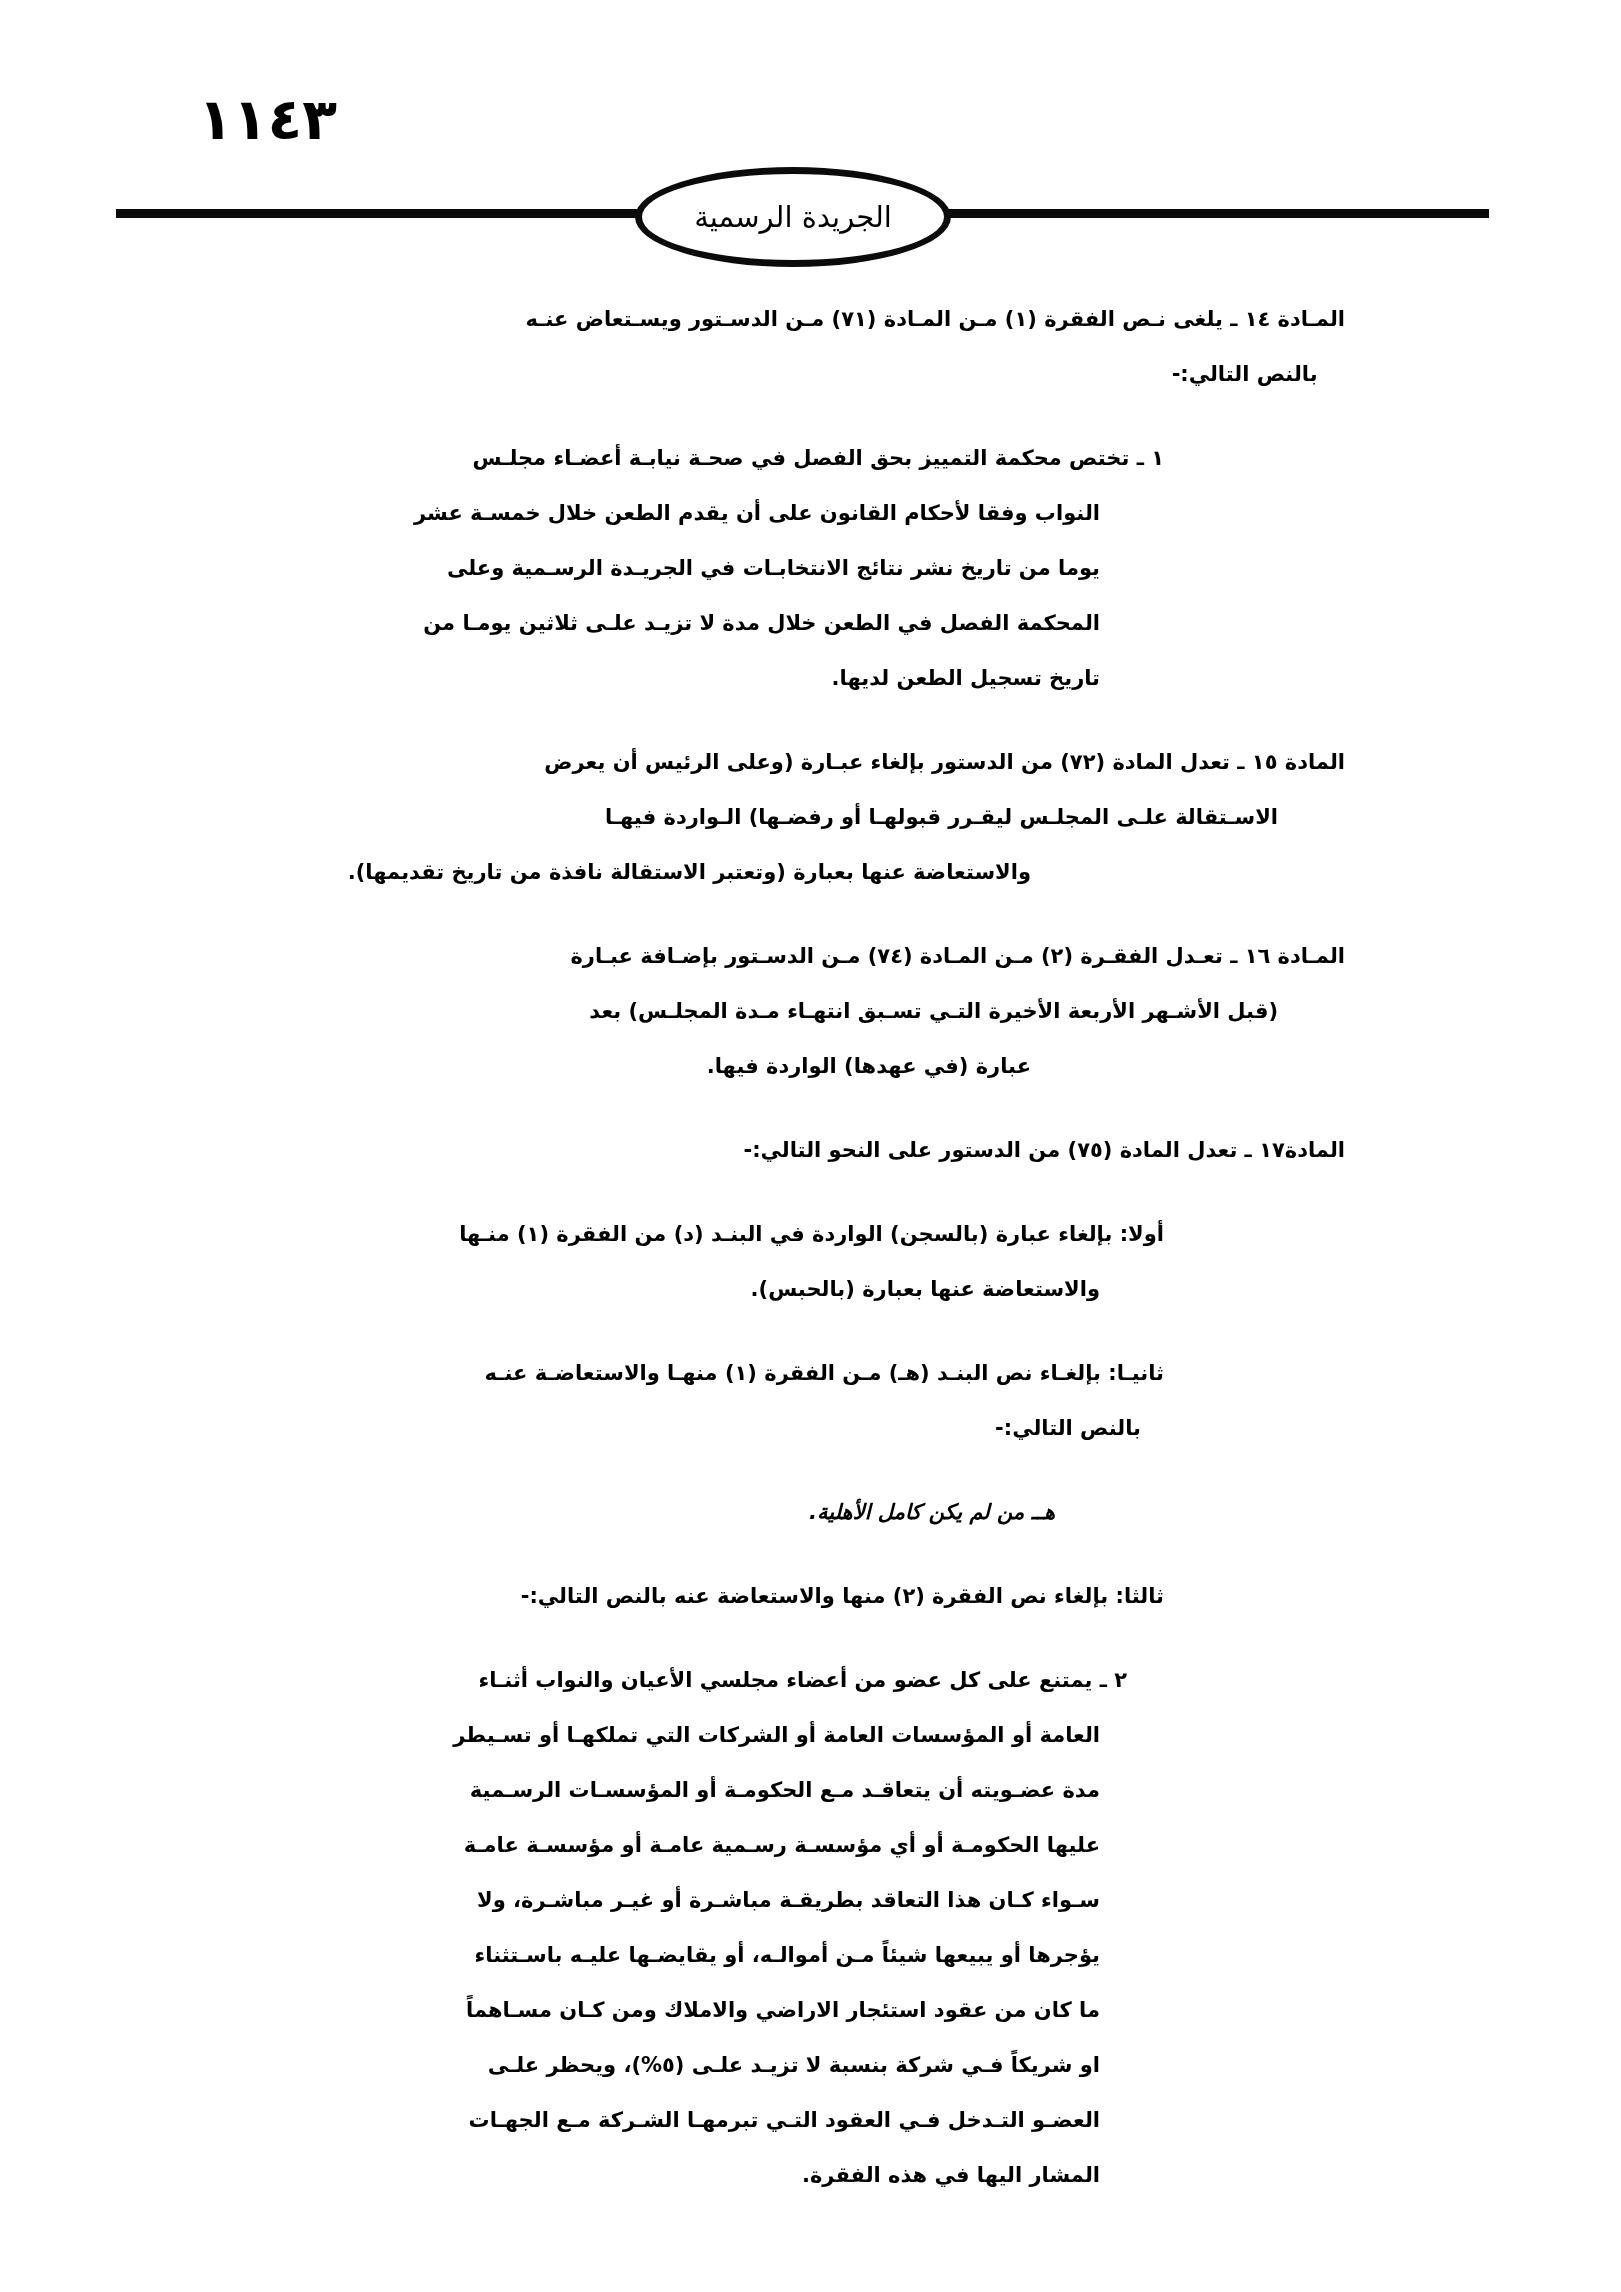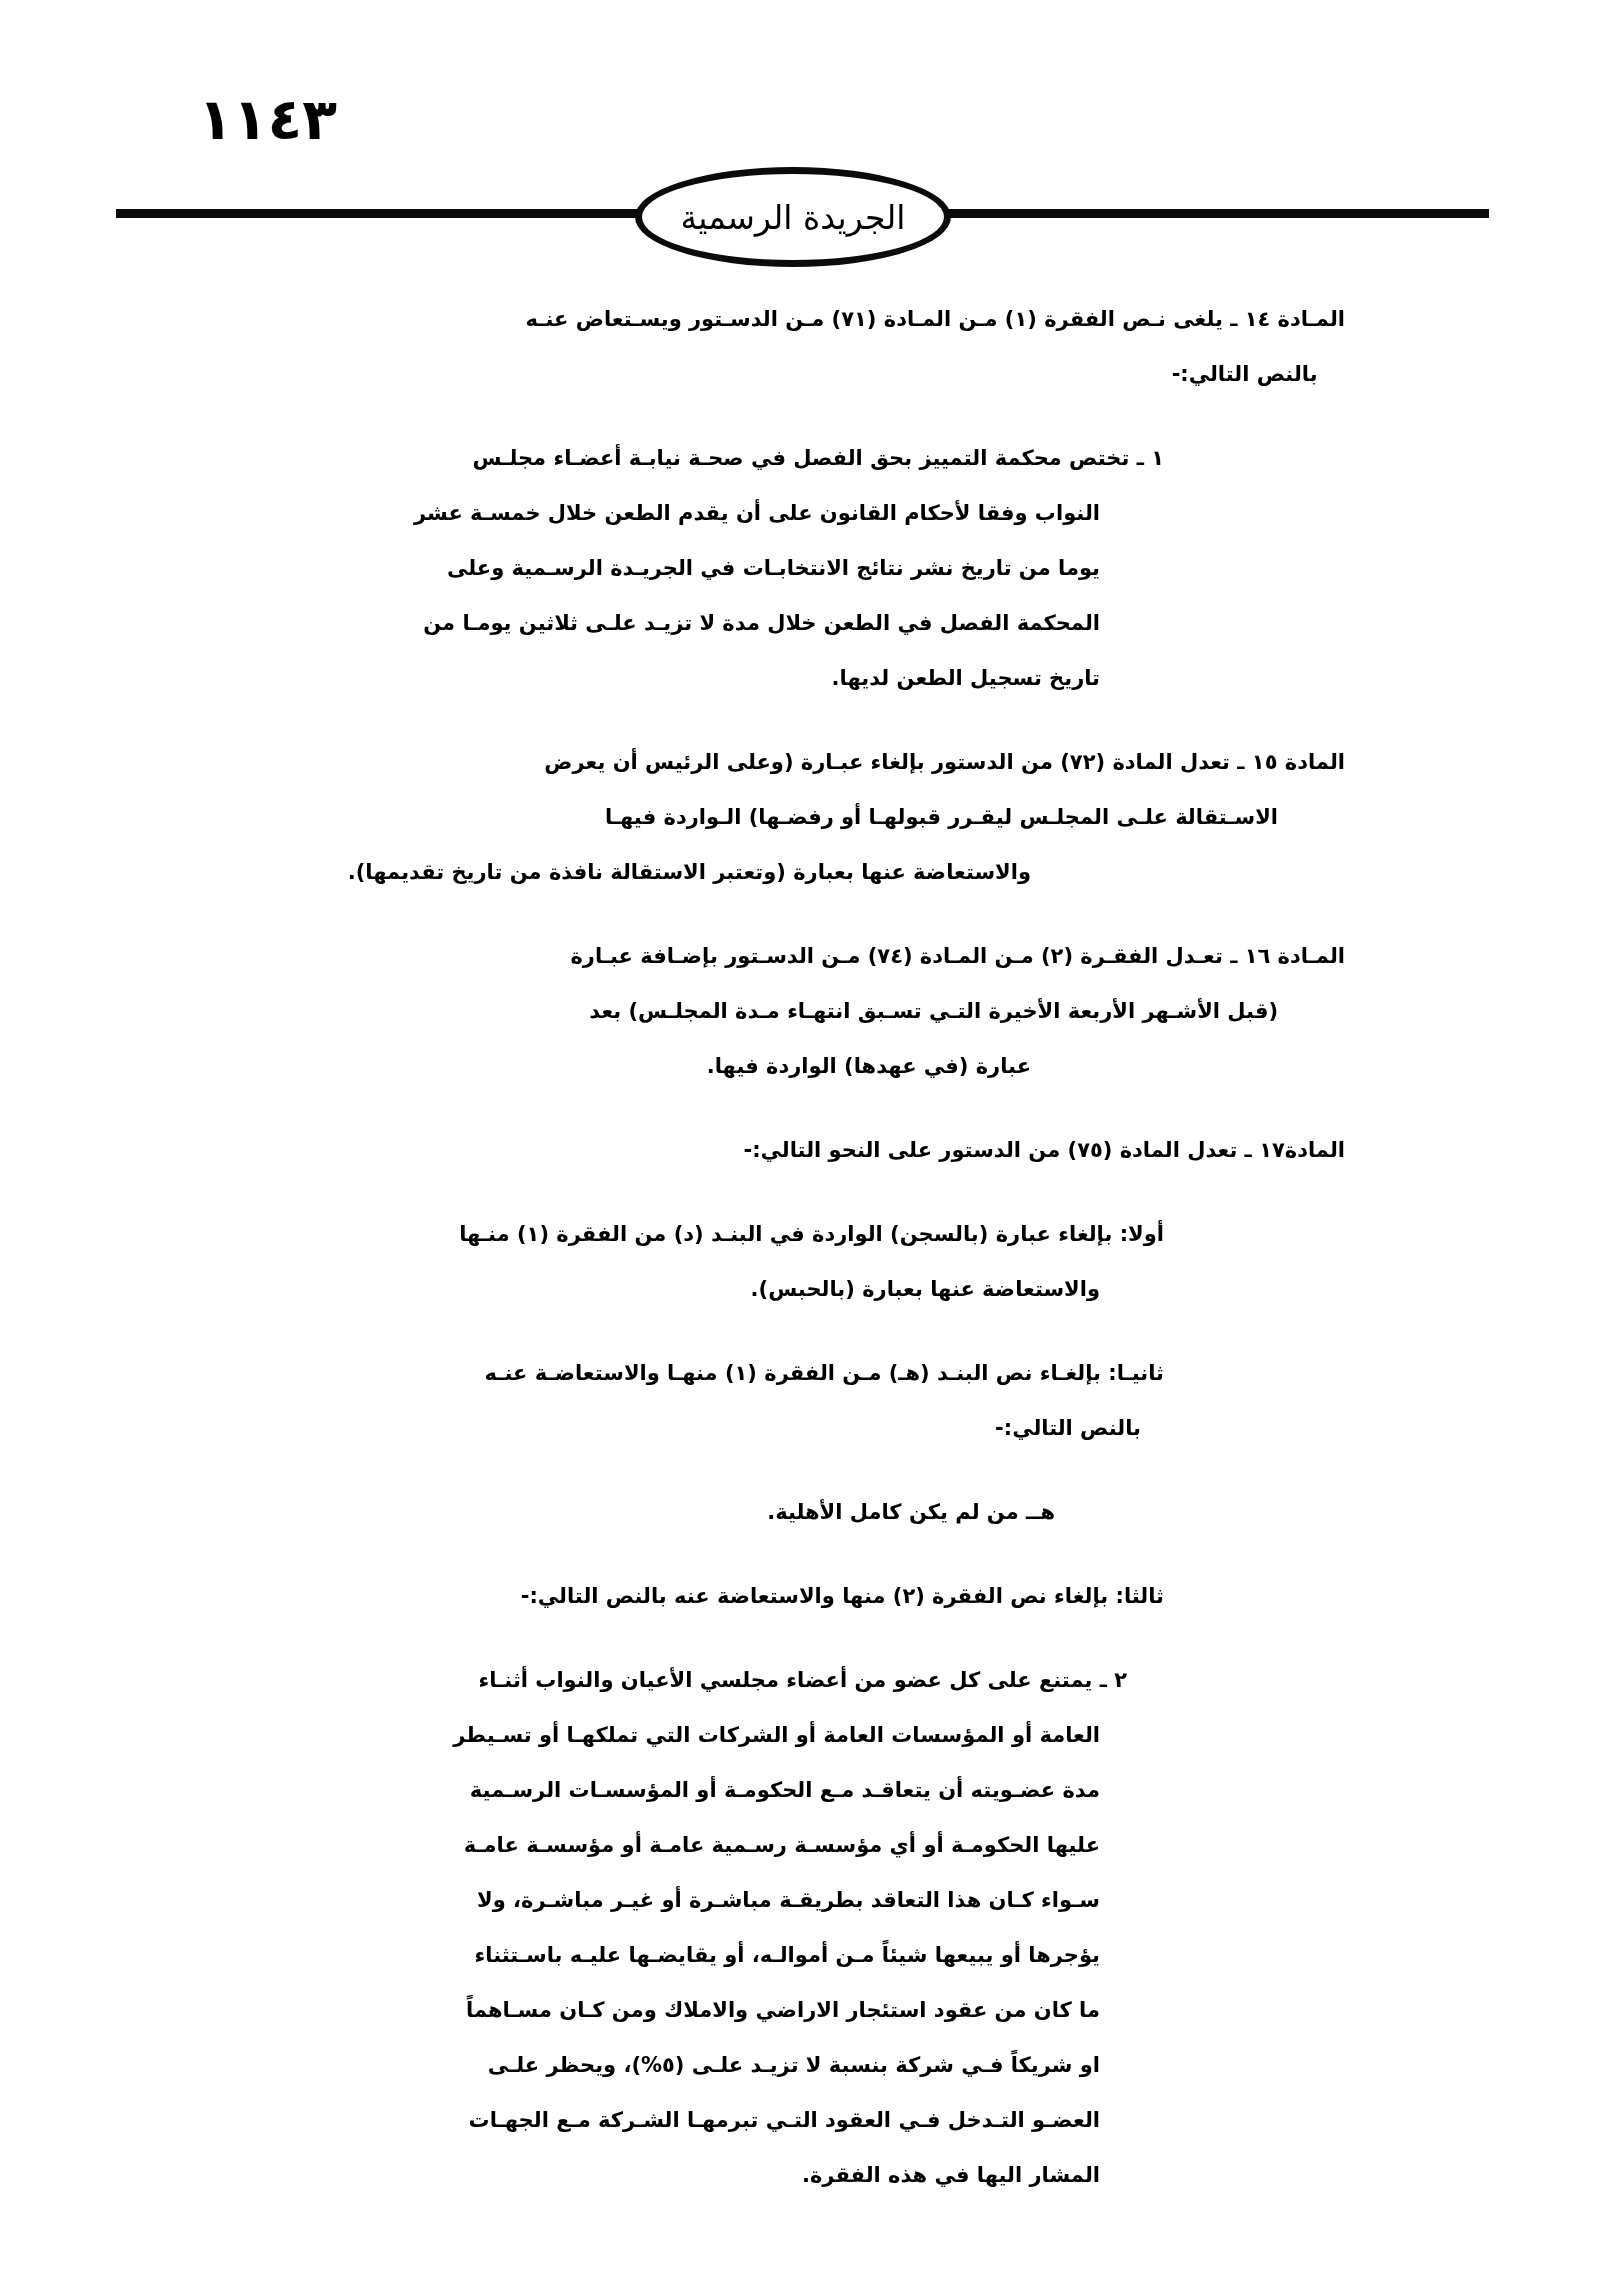--- a/index.html
+++ b/index.html
@@ -18,38 +18,38 @@
   .header-rule{
     position:absolute;left:116px;top:209px;
     width:1373px;height:8.8px;background:#0b0b0b;
   }
   .title-ellipse{
     position:absolute;left:635px;top:167px;
     width:316px;height:100px;box-sizing:border-box;
     background:#ffffff;border:7.8px solid #0b0b0b;border-radius:50%;
     display:flex;align-items:center;justify-content:center;
   }
-  .title-ellipse span{font-size:33px;font-weight:400;direction:rtl;}
+  .title-ellipse span{font-size:29px;font-weight:400;direction:rtl;}
   .doc{
     position:absolute;top:292px;left:196px;right:276px;
     direction:rtl;text-align:right;
     font-size:21px;font-weight:700;
   }
   .para{margin-bottom:29px;}
   .line{line-height:55px;white-space:nowrap;}
   
   .ind0{margin-right:0;}
   .ind1{margin-right:27.4px;}
   .ind2{margin-right:67px;}
   .ind3{margin-right:181px;}
   .ind3b{margin-right:218px;}
   .ind4{margin-right:245px;}
   .ind5{margin-right:204px;}
   .ind6{margin-right:314px;}
-  .ind7{margin-right:290px;}
+  .ind7{margin-right:290px;font-style:italic;}
 </style>
 </head>
 <body>
 
 <div class="page">
 
   <div class="page-number">١١٤٣</div>
 
   <div class="header-rule"></div>
 

